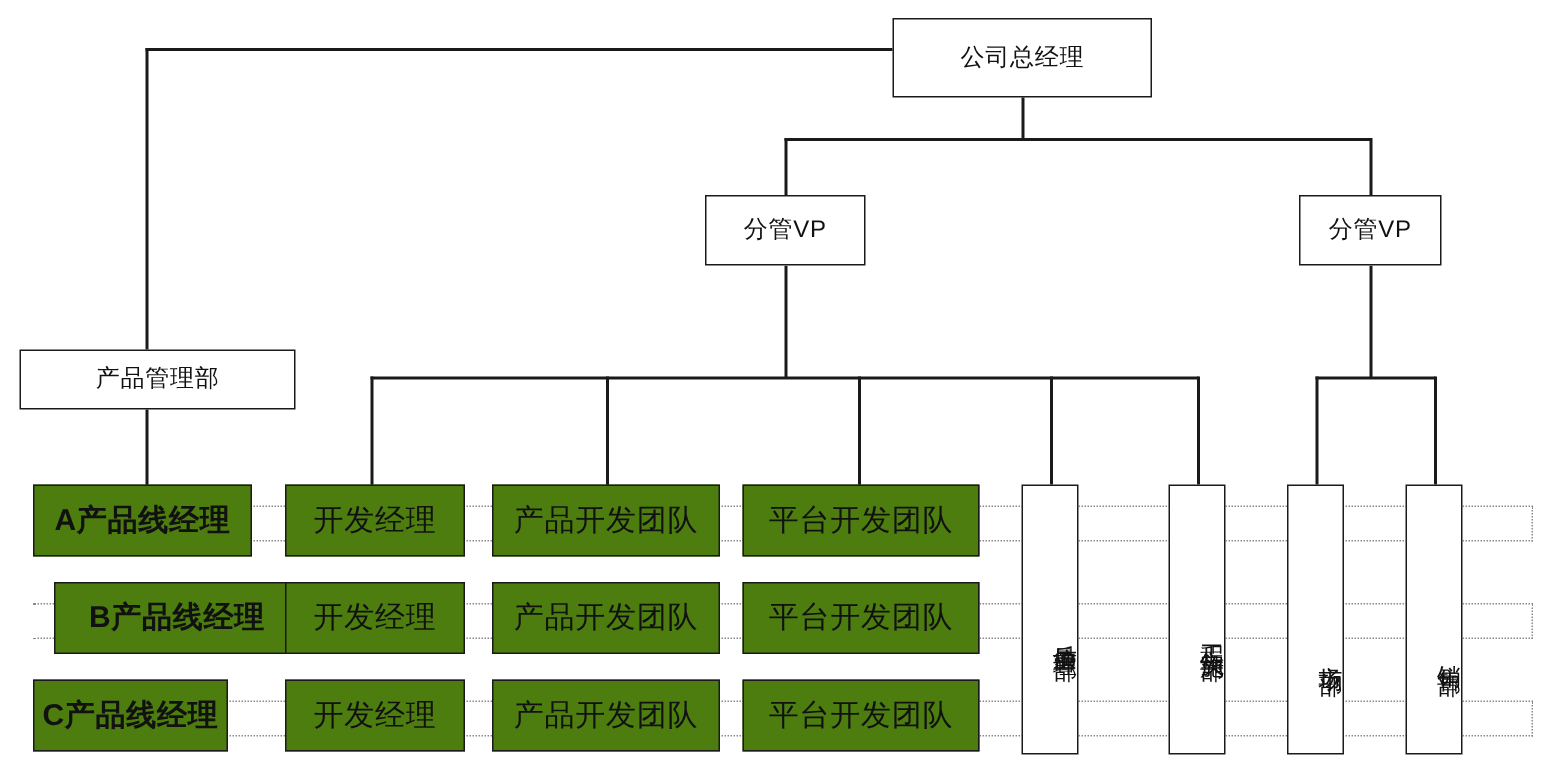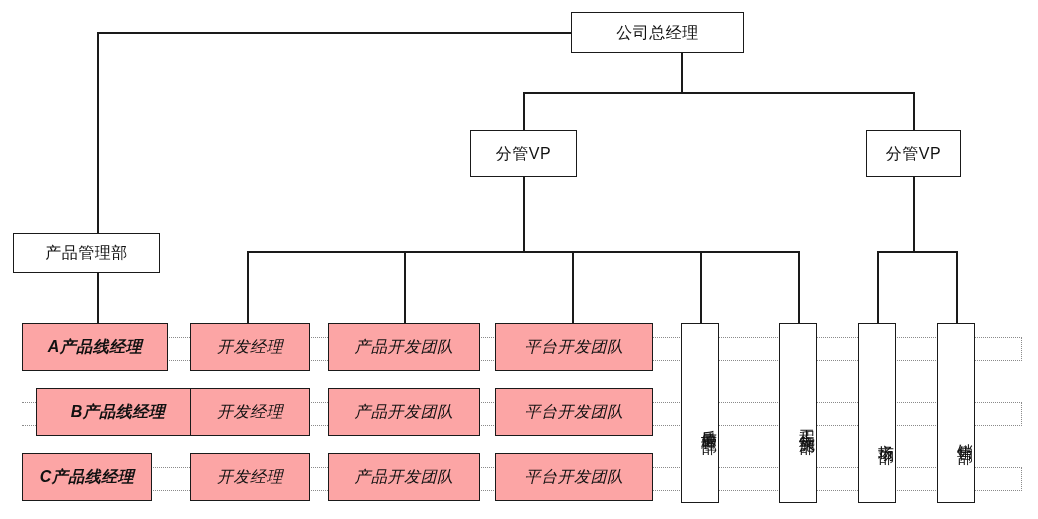--- a/index.html
+++ b/index.html
@@ -29,24 +29,23 @@
     display: flex;
     align-items: center;
     justify-content: center;
     font-size: 16px;
     color: #111111;
     line-height: 1.1;
     letter-spacing: 0.5px;
     z-index: 6;
   }
   .node.gray {
-    background: #fca5a5;
+    background: #4d7c0f;
     border: 1.6px solid #1a1a1a;
-    font-size: 16px;
-    font-style: italic;
+    font-size: 20px;
   }
   .node.gray.bold {
     font-weight: bold;
   }
 
   
   .node.vert {
     writing-mode: vertical-rl;
     text-orientation: upright;
     background: #ffffff;
@@ -115,33 +114,33 @@
   <div class="dot v" style="left:1021px; top:337px; height:24px;"></div>
 
   <div class="dot h" style="left:22px; top:402px; width:1000px;"></div>
   <div class="dot h" style="left:22px; top:425px; width:1000px;"></div>
   <div class="dot v" style="left:1021px; top:402px; height:24px;"></div>
 
   <div class="dot h" style="left:22px; top:467px; width:1000px;"></div>
   <div class="dot h" style="left:22px; top:490px; width:1000px;"></div>
   <div class="dot v" style="left:1021px; top:467px; height:24px;"></div>
 
-  <div class="node" style="left:571px; top:12px; width:173px; height:41px;">
+  <div class="node" style="left:595px; top:12px; width:173px; height:53px;">
     <span>公司总经理</span>
   </div>
 
   <div class="node" style="left:470px; top:130px; width:107px; height:47px;">
     <span>分管VP</span>
   </div>
 
   <div class="node" style="left:866px; top:130px; width:95px; height:47px;">
     <span>分管VP</span>
   </div>
 
-  <div class="node" style="left:13px; top:233px; width:147px; height:40px;">
+  <div class="node" style="left:13px; top:233px; width:184px; height:40px;">
     <span>产品管理部</span>
   </div>
 
   <div class="node gray bold" style="left:22px; top:323px; width:146px; height:48px;">
     <span>A产品线经理</span>
   </div>
   <div class="node gray" style="left:190px; top:323px; width:120px; height:48px;">
     <span>开发经理</span>
   </div>
   <div class="node gray" style="left:328px; top:323px; width:152px; height:48px;">

